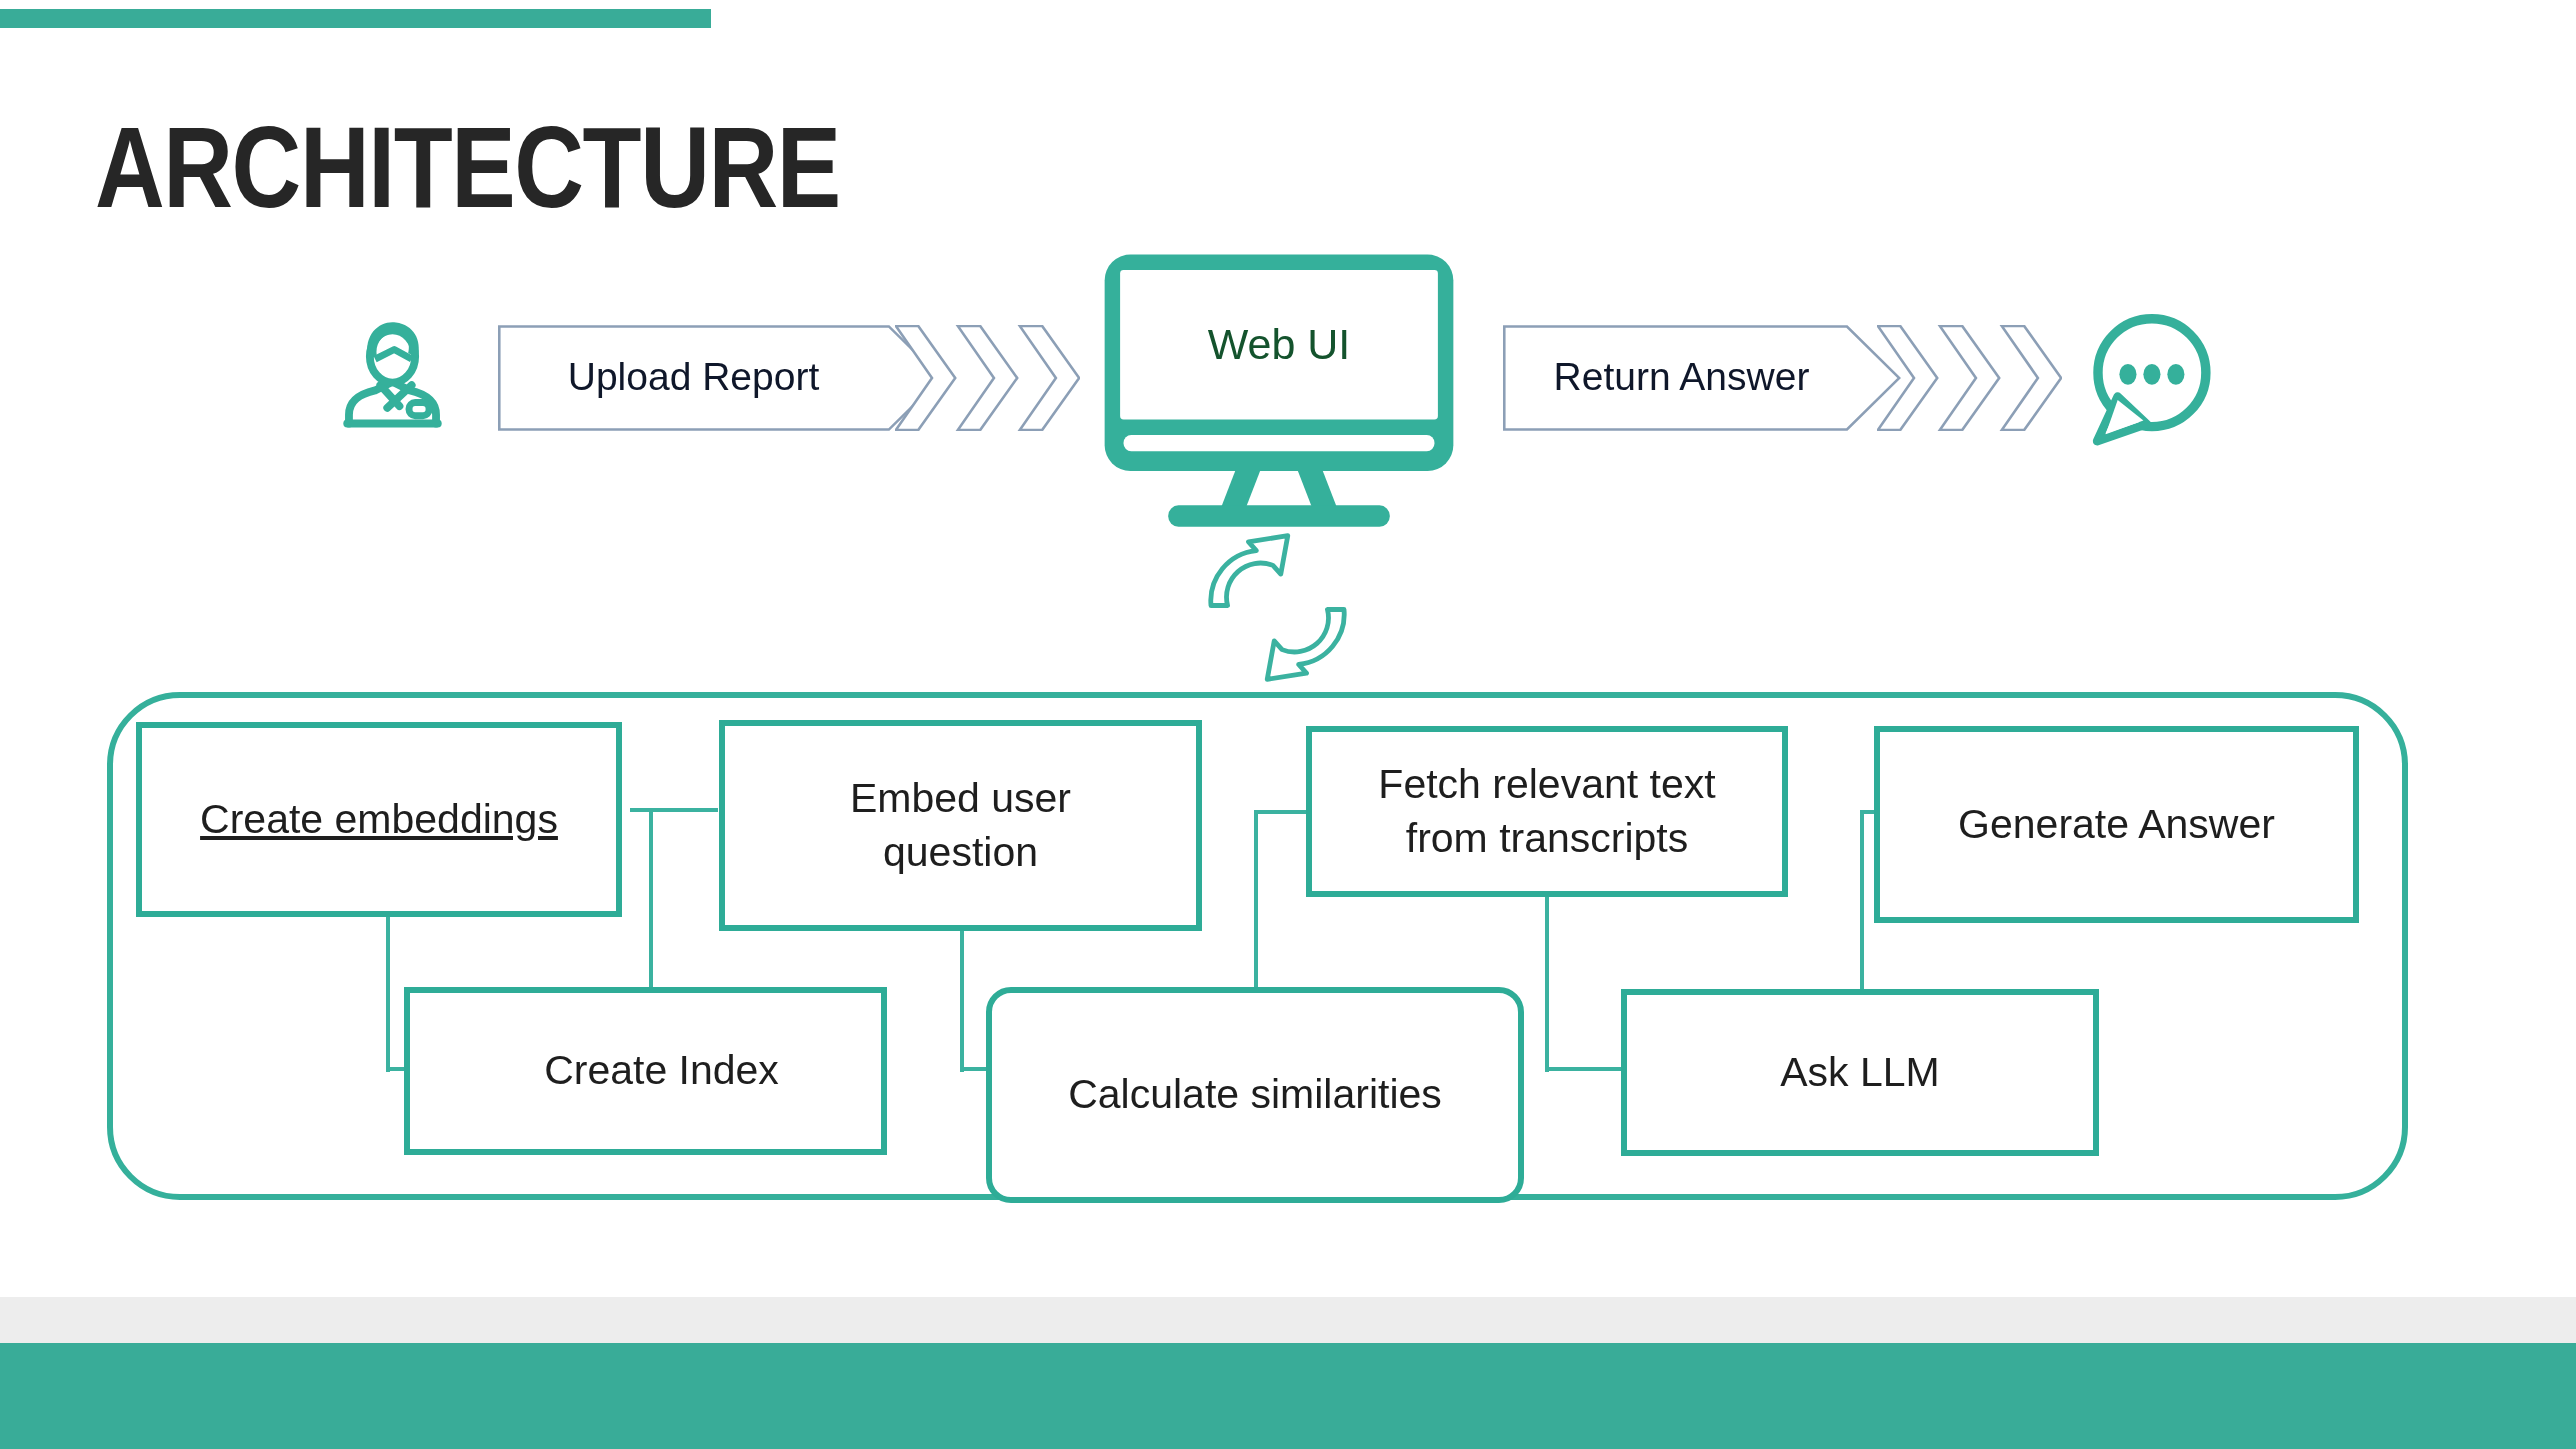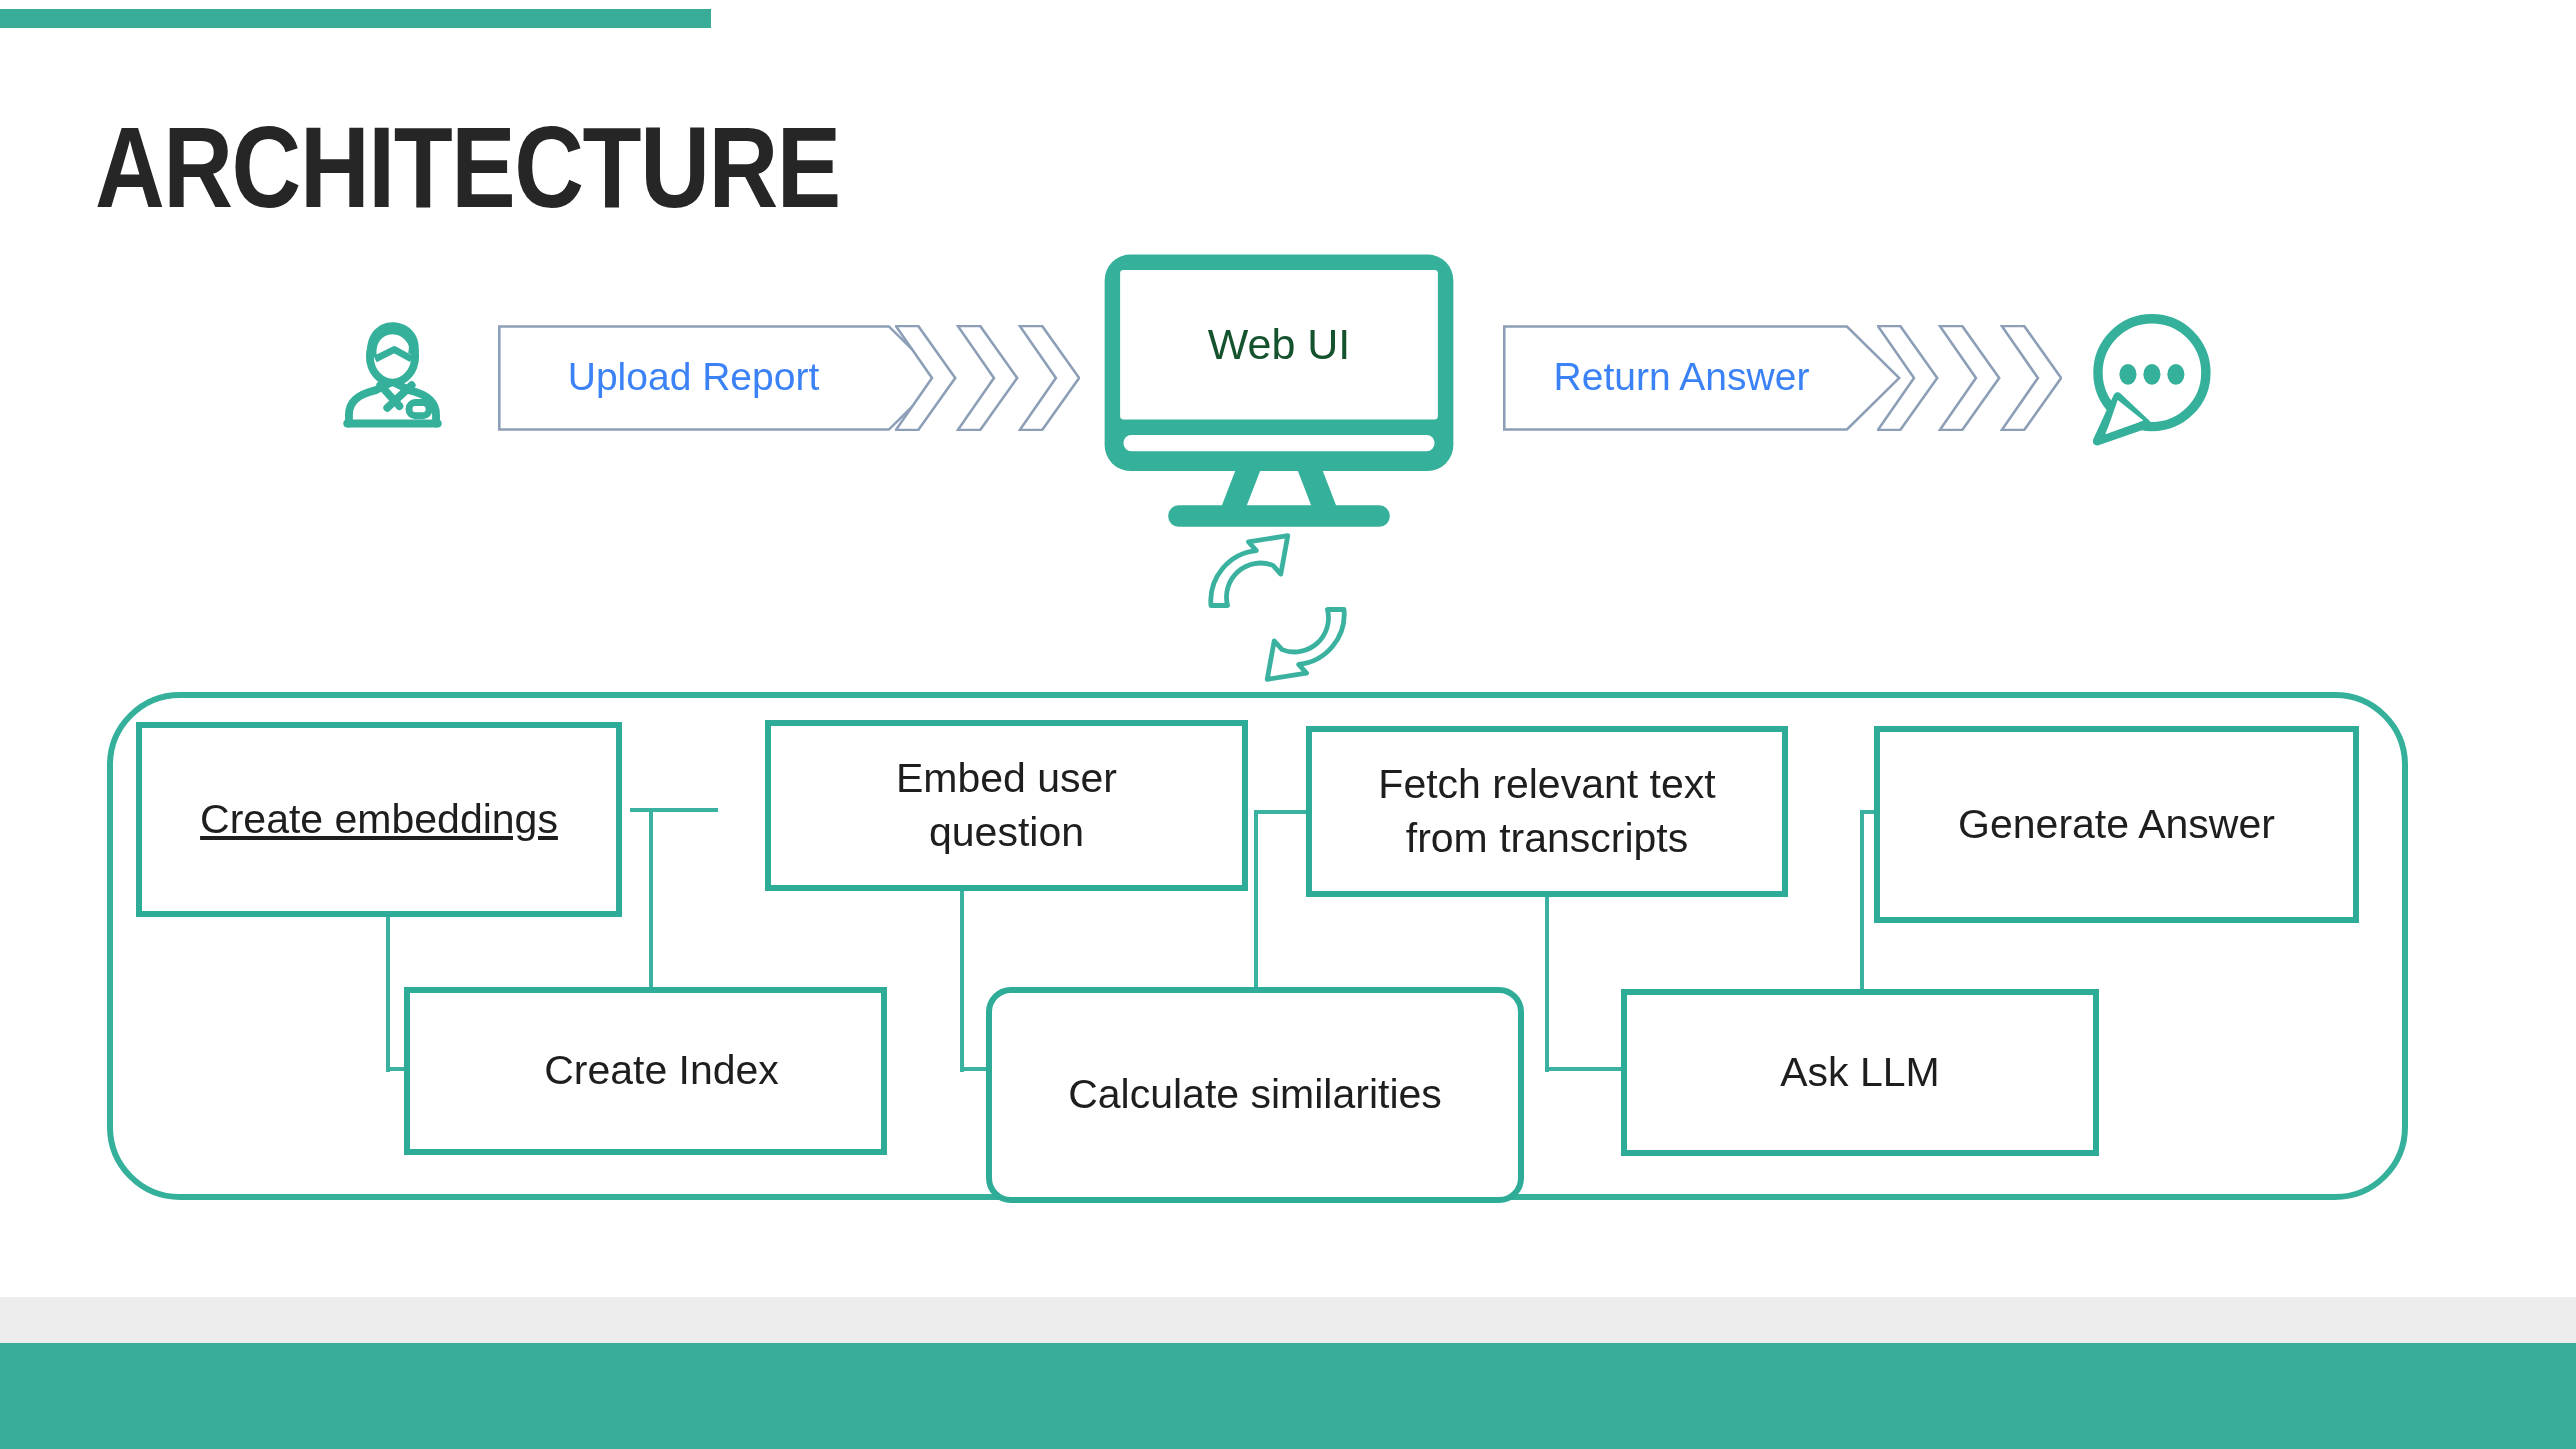--- a/index.html
+++ b/index.html
@@ -17,34 +17,34 @@
   
   .title-wrap{left:0;top:101px;width:2576px;text-align:left;padding-left:24px;}
   .title{
     display:inline-block;font-size:115px;font-weight:bold;color:#262626;
     letter-spacing:-1.7px;transform:scaleX(.84);transform-origin:center;
     font-family:"Liberation Sans",sans-serif;white-space:nowrap;
   }
 
   
   .pent-label{display:flex;align-items:center;justify-content:center;
-    font-size:39px;color:#3b82f6;}
+    font-size:39px;color:#0f172a;}
   .lab-upload{left:498px;top:325px;width:391px;height:104px;}
   .lab-return{left:1503px;top:325px;width:357px;height:104px;}
   .screen-label{left:1120px;top:270px;width:318px;height:149px;
     display:flex;align-items:center;justify-content:center;font-size:43px;color:#14532d;}
 
   
   .frame{left:107px;top:692px;width:2289px;height:496px;border:6px solid #35b09b;
     border-radius:73px;background:#fff;}
   .node{background:#fff;border:6px solid #2eac97;display:flex;align-items:center;
     justify-content:center;text-align:center;font-size:41px;line-height:1.3;
     color:#1e1e1e;white-space:pre-line;box-sizing:border-box;}
   .n1{left:136px;top:722px;width:486px;height:195px;text-decoration:underline;}
-  .n2{left:719px;top:720px;width:483px;height:171px;margin-left:46px;}
+  .n2{left:719px;top:720px;width:483px;height:211px;}
   .n3{left:1306px;top:726px;width:482px;height:171px;}
   .n4{left:1874px;top:726px;width:485px;height:197px;}
   .n5{left:404px;top:987px;width:483px;height:168px;padding-left:32px;}
   .n6{left:986px;top:987px;width:538px;height:216px;border-radius:25px;}
   .n7{left:1621px;top:989px;width:478px;height:167px;}
 
   .conn{background:#3bb2a0;}
   .c1v{left:386px;top:884px;width:4.3px;height:188px;}
   .c1h{left:386px;top:1067px;width:22px;height:4.3px;}
   .c2h{left:630px;top:808px;width:88px;height:4.3px;}

